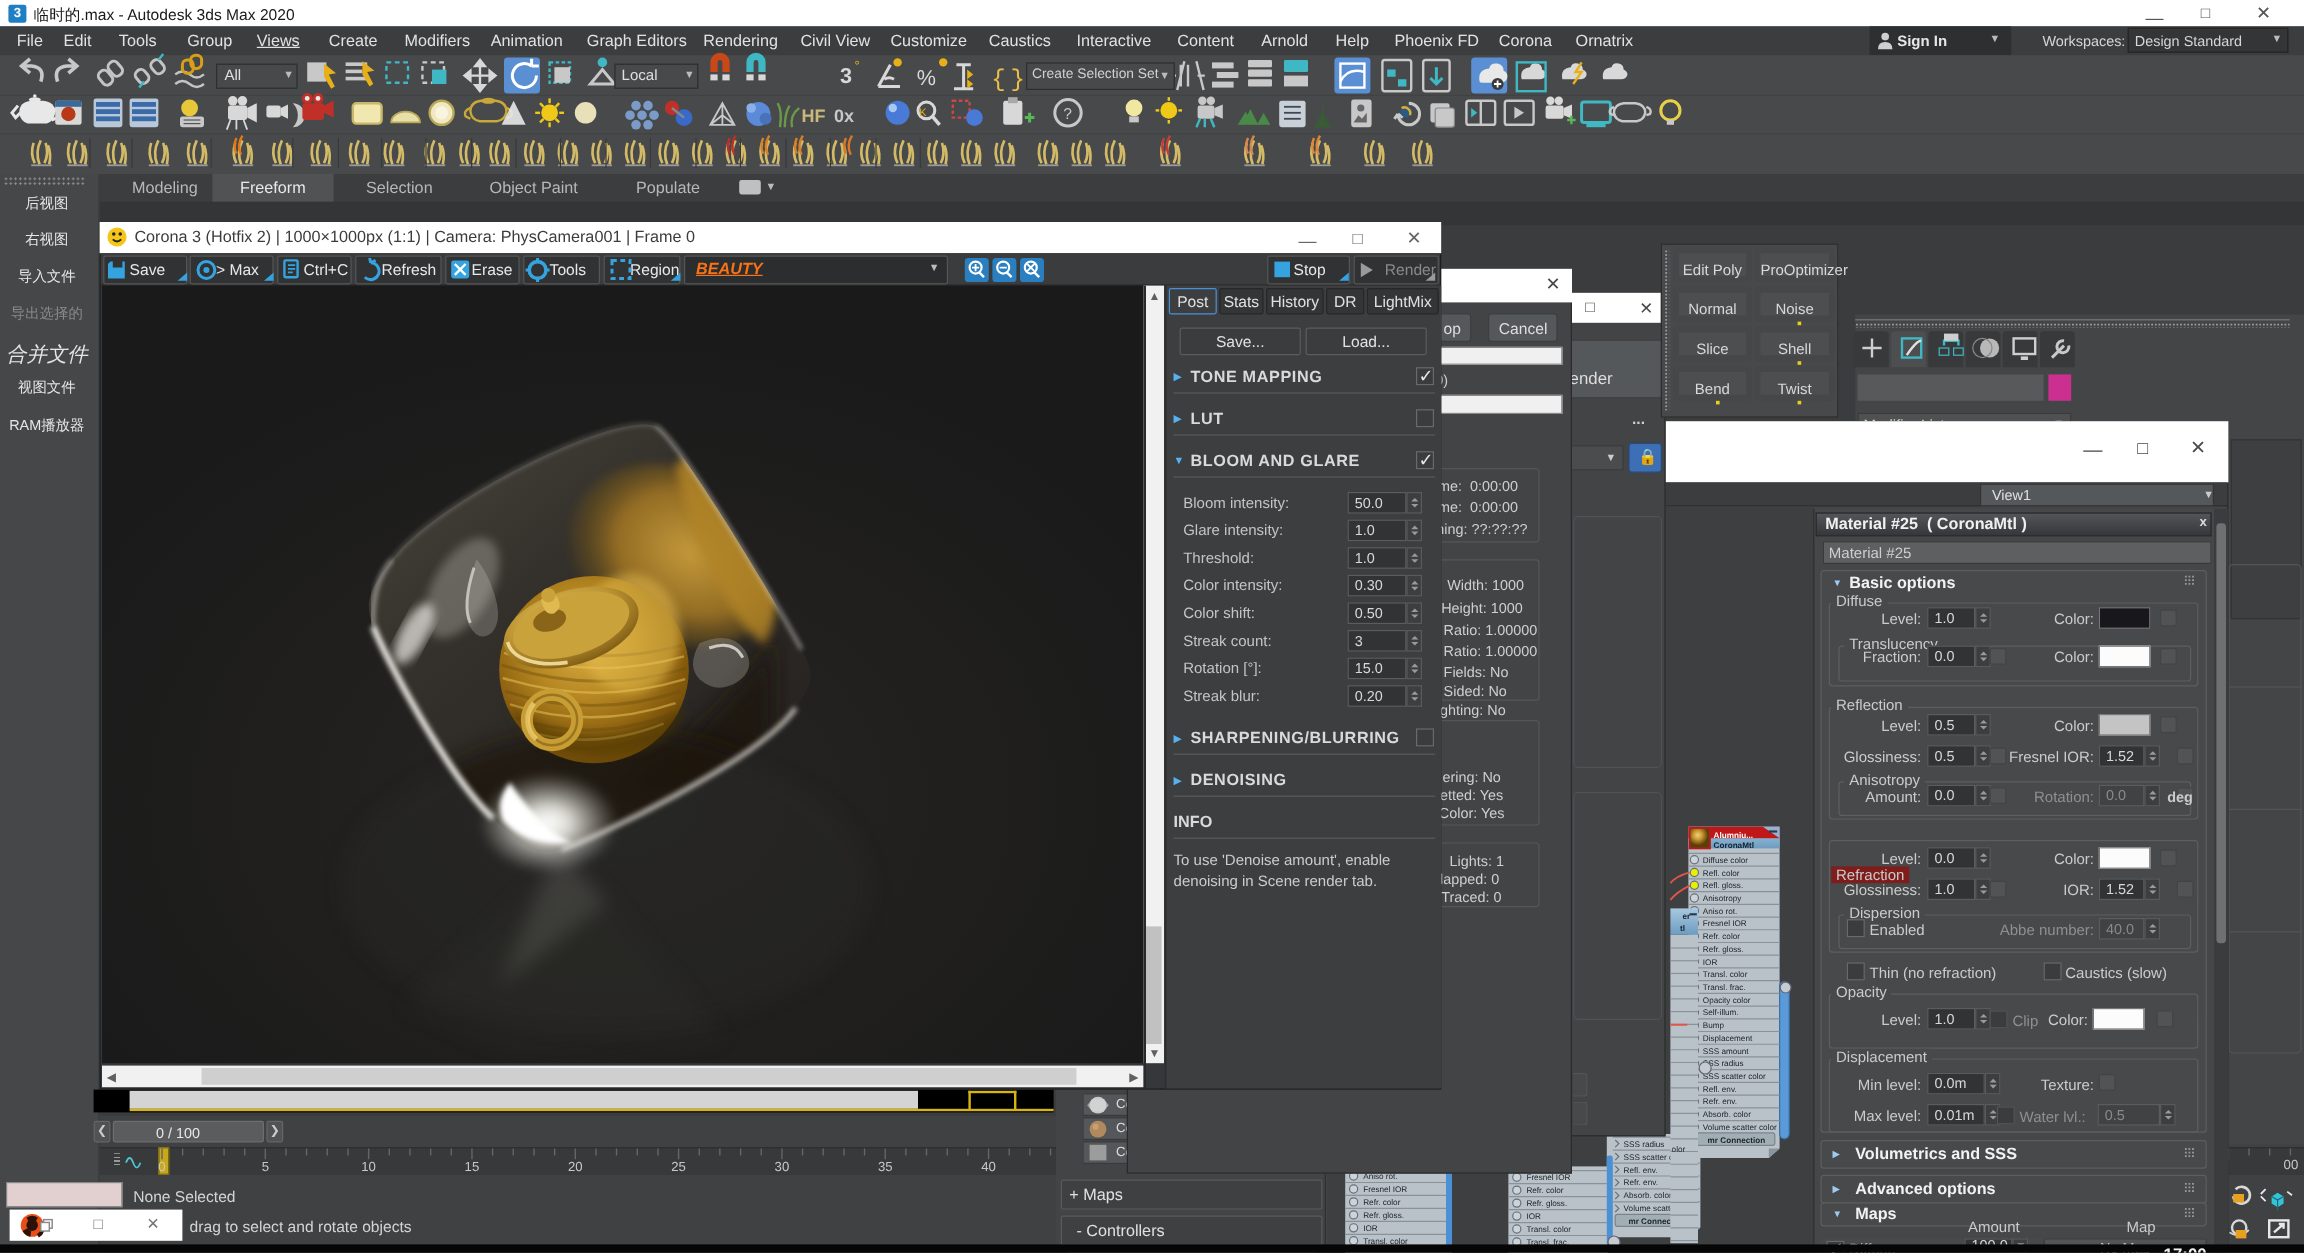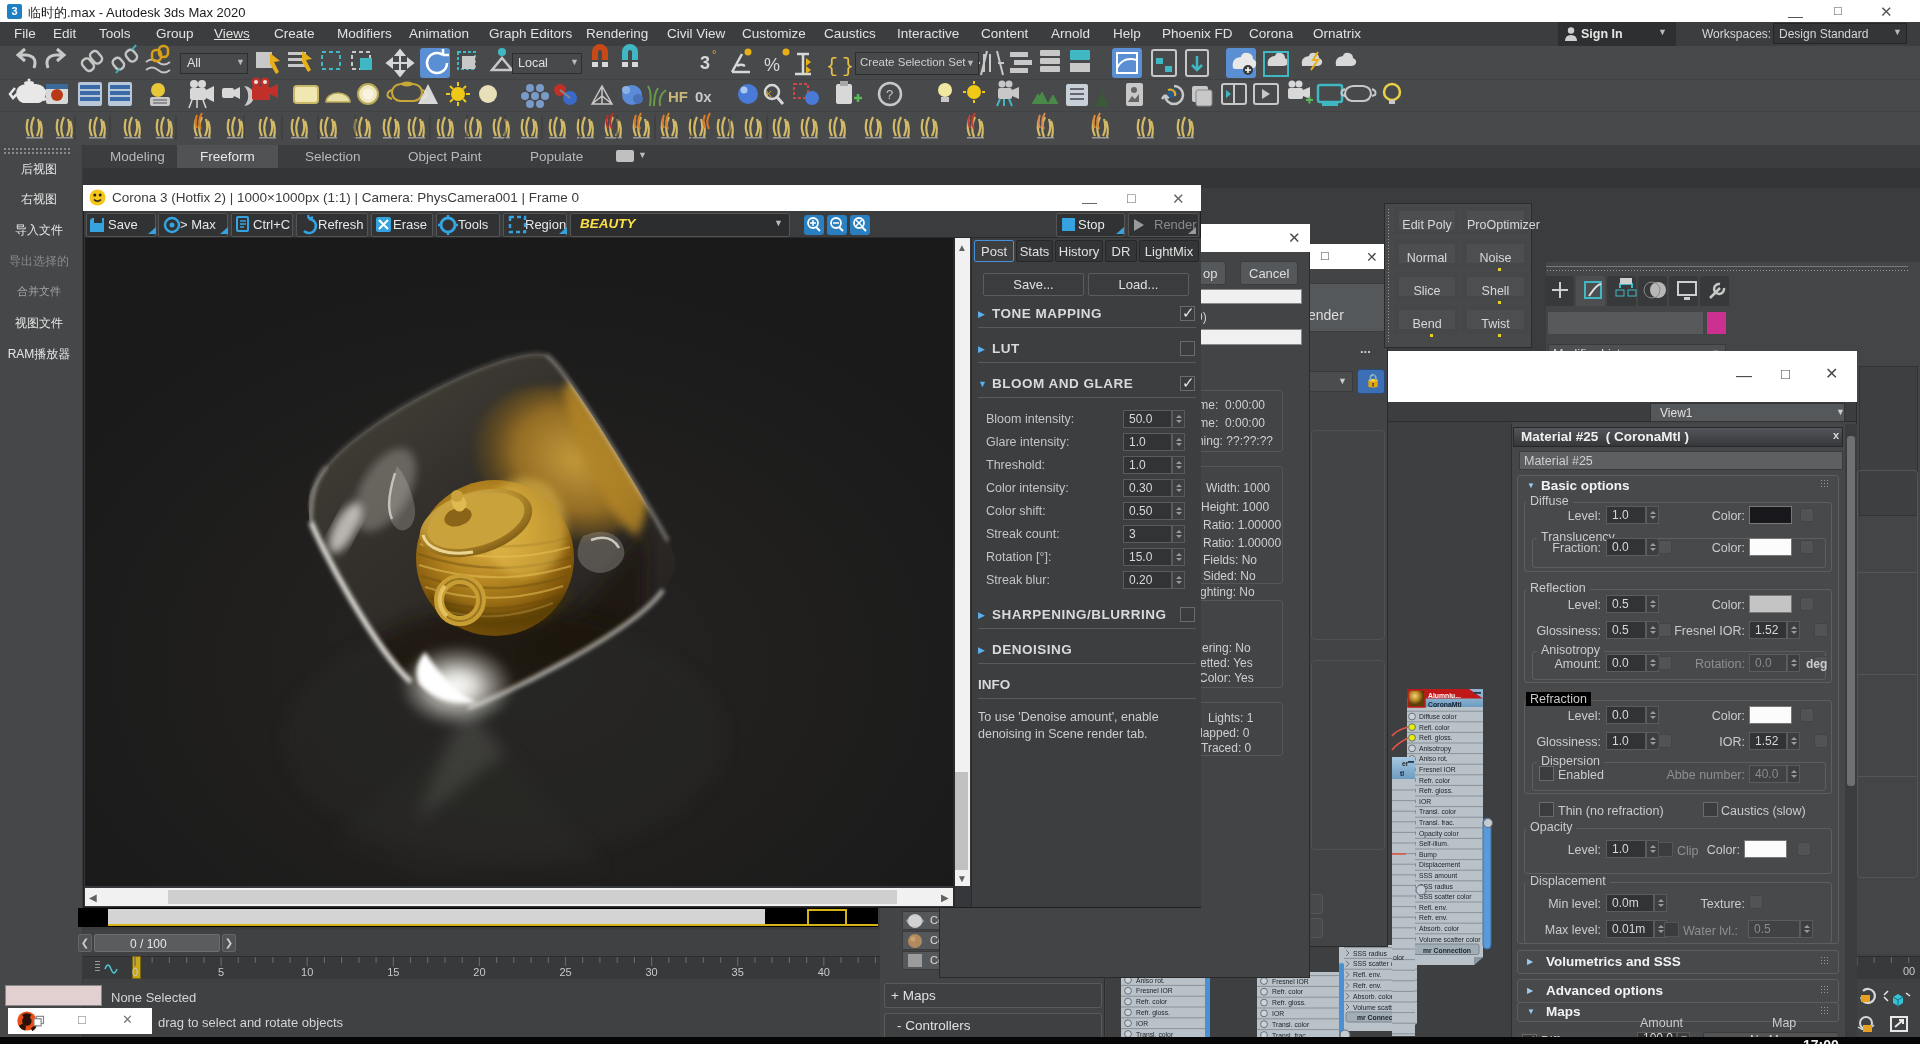--- a/index.html
+++ b/index.html
@@ -468,21 +468,21 @@
 <div class="abs" style="left:512px;top:53px;width:70px;height:21px;background:#47494b;border:1px solid #2e2e2e;"></div>
 <div class="tx" style="left:518px;top:56px;color:#e0e0e0;font-size:12.5px;">Local</div>
 <div class="tx" style="left:570px;top:57px;color:#bbb;font-size:9px;">▼</div>
 <div class="abs" style="left:855px;top:52px;width:124px;height:23px;background:#47494b;border:1px solid #2e2e2e;"></div>
 <div class="tx" style="left:860px;top:56px;color:#d0d0d0;font-size:11.5px;">Create Selection Set</div>
 <div class="tx" style="left:966px;top:58px;color:#bbb;font-size:9px;">▼</div>
 <div class="abs" style="left:0;top:161px;width:78px;text-align:center;color:#e6e6e6;font-size:12px;">后视图</div>
 <div class="abs" style="left:0;top:191px;width:78px;text-align:center;color:#e6e6e6;font-size:12px;">右视图</div>
 <div class="abs" style="left:0;top:222px;width:78px;text-align:center;color:#e6e6e6;font-size:12px;">导入文件</div>
 <div class="abs" style="left:0;top:253px;width:78px;text-align:center;color:#8a8a8a;font-size:12px;">导出选择的</div>
-<div class="abs" style="left:0;top:284px;width:78px;text-align:center;color:#a3a3a3;font-size:11px;">合并文件</div>
+<div class="abs" style="left:0;top:284px;width:78px;text-align:center;color:#e5e5e5;font-size:17px;font-style:italic;">合并文件</div>
 <div class="abs" style="left:0;top:315px;width:78px;text-align:center;color:#e6e6e6;font-size:12px;">视图文件</div>
 <div class="abs" style="left:0;top:346px;width:78px;text-align:center;color:#e6e6e6;font-size:12px;">RAM播放器</div>
 <svg class="abs" style="left:83px;top:956px;" width="1837" height="23" viewBox="0 0 1837 23">
 <line x1="52.0" y1="1" x2="52.0" y2="10" stroke="#63656a" stroke-width="1.2"></line>
 <text x="52.0" y="20" font-size="11" fill="#c8c8c8" text-anchor="middle" font-family="Liberation Sans">0</text>
 <line x1="69.2" y1="1" x2="69.2" y2="7" stroke="#63656a" stroke-width="1.2"></line>
 <line x1="86.4" y1="1" x2="86.4" y2="7" stroke="#63656a" stroke-width="1.2"></line>
 <line x1="103.7" y1="1" x2="103.7" y2="7" stroke="#63656a" stroke-width="1.2"></line>
 <line x1="120.9" y1="1" x2="120.9" y2="7" stroke="#63656a" stroke-width="1.2"></line>
 <line x1="138.1" y1="1" x2="138.1" y2="10" stroke="#63656a" stroke-width="1.2"></line>
@@ -878,21 +878,21 @@
 <div class="tx" style="right:319px;top:657px;color:#cbcbcb;font-size:12.5px;">Amount:</div>
 <div class="abs" style="left:1606px;top:654px;width:40px;height:18px;background:#313335;border:1px solid #5c5c5c;color:#d8d8d8;font-size:12px;padding-left:5px;line-height:16px;">0.0</div>
 <div class="spin" style="left:1646px;top:654px;height:18px;"></div>
 <div class="abs" style="left:1658px;top:656px;width:14px;height:14px;background:#515355;border:1px solid #444;border-radius:2px;"></div>
 <div class="tx" style="right:175px;top:657px;color:#8f8f8f;font-size:12.5px;">Rotation:</div>
 <div class="abs" style="left:1749px;top:654px;width:38px;height:18px;background:#404244;border:1px solid #5c5c5c;color:#8a8a8a;font-size:12px;padding-left:5px;line-height:16px;">0.0</div>
 <div class="spin" style="left:1787px;top:654px;height:18px;"></div>
 <div class="abs" style="left:1814px;top:656px;width:14px;height:14px;background:#515355;border:1px solid #444;border-radius:2px;"></div>
 <div class="tx" style="left:1806px;top:657px;color:#cbcbcb;font-size:12px;font-weight:bold;">deg</div>
 <div class="grp" style="left:1524px;top:700px;width:308px;height:94px;border-color:#5e5e5e;"></div>
-<div class="tx" style="left:1526px;top:692px;color:#cbcbcb;font-size:12.5px;background:#000000;padding:0 4px;">Refraction</div>
+<div class="tx" style="left:1526px;top:722px;color:#cbcbcb;font-size:12.5px;background:#7f1d1d;padding:0 4px;">Refraction</div>
 <div class="tx" style="right:319px;top:709px;color:#cbcbcb;font-size:12.5px;">Level:</div>
 <div class="abs" style="left:1606px;top:706px;width:40px;height:18px;background:#313335;border:1px solid #5c5c5c;color:#d8d8d8;font-size:12px;padding-left:5px;line-height:16px;">0.0</div>
 <div class="spin" style="left:1646px;top:706px;height:18px;"></div>
 <div class="tx" style="right:175px;top:709px;color:#cbcbcb;font-size:12.5px;">Color:</div>
 <div class="abs" style="left:1749px;top:706px;width:43px;height:18px;background:#fcfcfc;border:1px solid #777;"></div>
 <div class="abs" style="left:1800px;top:708px;width:14px;height:14px;background:#515355;border:1px solid #444;border-radius:2px;"></div>
 <div class="tx" style="right:319px;top:735px;color:#cbcbcb;font-size:12.5px;">Glossiness:</div>
 <div class="abs" style="left:1606px;top:732px;width:40px;height:18px;background:#313335;border:1px solid #5c5c5c;color:#d8d8d8;font-size:12px;padding-left:5px;line-height:16px;">1.0</div>
 <div class="spin" style="left:1646px;top:732px;height:18px;"></div>
 <div class="abs" style="left:1658px;top:734px;width:14px;height:14px;background:#515355;border:1px solid #444;border-radius:2px;"></div>
@@ -1161,21 +1161,21 @@
 <div class="tx" style="left:253px;top:217px;color:#e8e8e8;font-size:13px;">Ctrl+C</div>
 <div class="abs" style="left:296px;top:213px;width:72px;height:24px;background:#303234;border:1px solid #555;border-radius:2px;"></div>
 <div class="tx" style="left:318px;top:217px;color:#e8e8e8;font-size:13px;">Refresh</div>
 <div class="abs" style="left:371px;top:213px;width:62px;height:24px;background:#303234;border:1px solid #555;border-radius:2px;"></div>
 <div class="tx" style="left:393px;top:217px;color:#e8e8e8;font-size:13px;">Erase</div>
 <div class="abs" style="left:436px;top:213px;width:64px;height:24px;background:#303234;border:1px solid #555;border-radius:2px;"></div>
 <div class="tx" style="left:458px;top:217px;color:#e8e8e8;font-size:13px;">Tools</div>
 <div class="abs" style="left:503px;top:213px;width:64px;height:24px;background:#303234;border:1px solid #555;border-radius:2px;"></div>
 <div class="tx" style="left:525px;top:217px;color:#e8e8e8;font-size:13px;">Region</div>
 <div class="abs" style="left:570px;top:213px;width:220px;height:24px;background:#2b2d2f;border:1px solid #555;border-radius:2px;"></div>
-<div class="tx" style="left:580px;top:216px;color:#fde047;font-size:13.5px;font-weight:bold;font-style:italic;">BEAUTY</div>
+<div class="tx" style="left:580px;top:216px;color:#f97316;font-size:13.5px;font-weight:bold;font-style:italic;text-decoration:underline;">BEAUTY</div>
 <div class="tx" style="left:774px;top:218px;color:#bbb;font-size:9px;">▼</div>
 <div class="abs" style="left:1056px;top:213px;width:69px;height:24px;background:#303234;border:1px solid #555;border-radius:2px;"></div>
 <div class="tx" style="left:1078px;top:217px;color:#e8e8e8;font-size:13px;">Stop</div>
 <div class="abs" style="left:1128px;top:213px;width:71px;height:24px;background:#303234;border:1px solid #555;border-radius:2px;"></div>
 <div class="tx" style="left:1154px;top:217px;color:#8a8a8a;font-size:13px;">Render</div>
 <svg class="abs" style="left:86px;top:213px;" width="1120" height="24" viewBox="0 0 1120 24">
 <g fill="#35a3e0">
 <path d="M6 5 h12 v14 h-14 v-12 z M8 5 v5 h8 v-5 z M8 13 h8 v6 h-8 z"></path>
 <circle cx="86" cy="12" r="7" fill="none" stroke="#35a3e0" stroke-width="2.5"></circle>
         <circle cx="86" cy="12" r="2.5"></circle>

